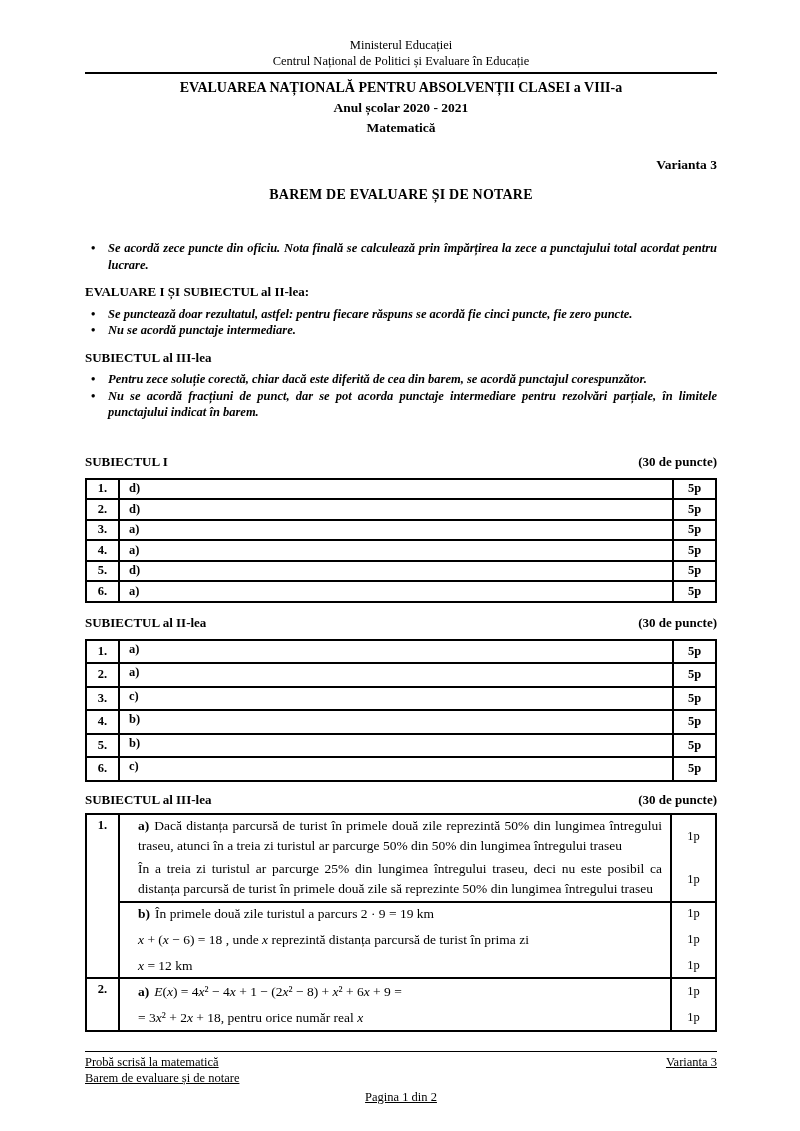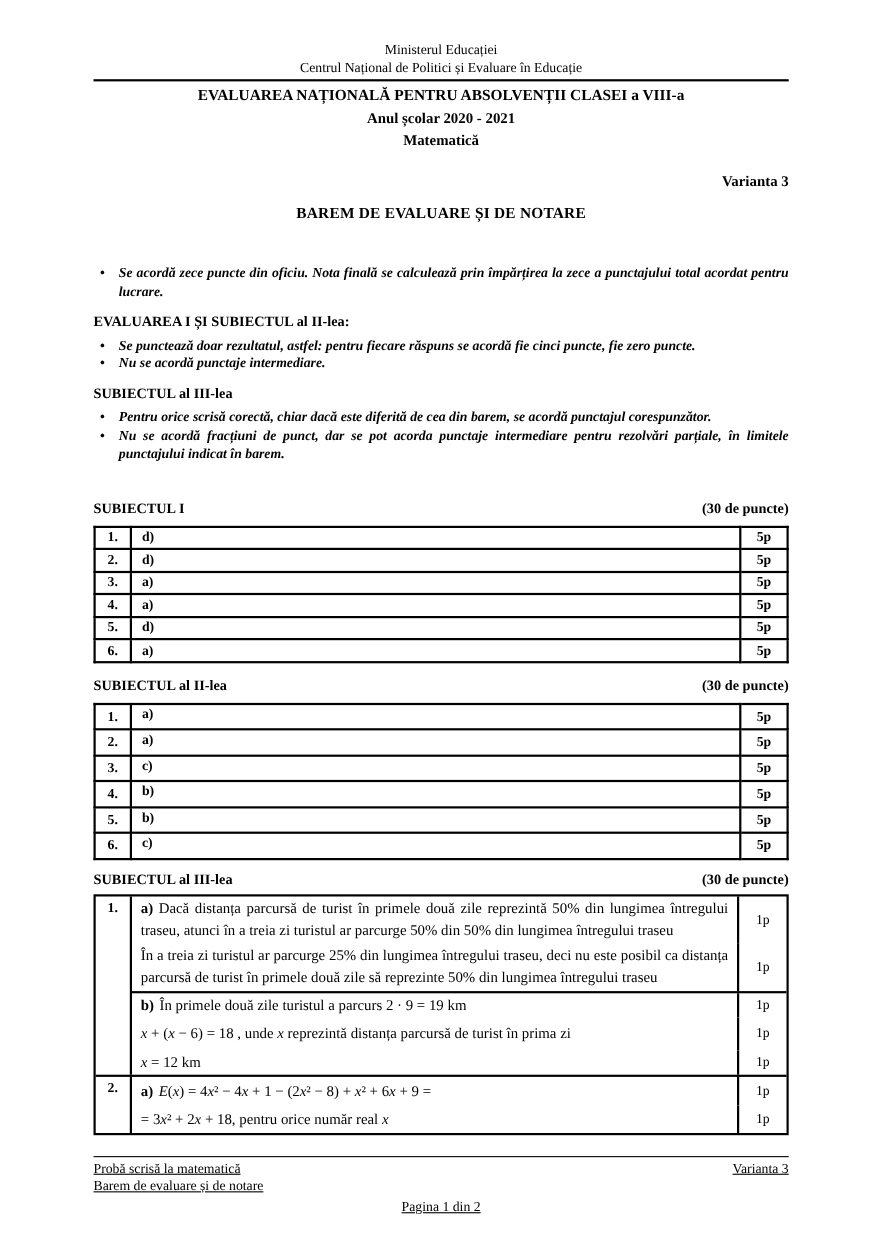--- a/index.html
+++ b/index.html
@@ -46,21 +46,21 @@
   table.t2 td.ans { vertical-align: top; padding-top: 1px; line-height: 14px; }
 
   
   .t3 { border: 2px solid #000; margin-top: 5px; font-size: 13.5px; }
   .t3 .q { display: flex; }
   .t3 .q + .q { border-top: 2px solid #000; }
   .t3 .qnum { width: 33px; flex: none; border-right: 2px solid #000; text-align: center; font-weight: bold; padding-top: 3px; font-size: 12.5px; }
   .t3 .qbody { flex: 1; display: flex; flex-direction: column; }
   .t3 .sec + .sec { border-top: 2px solid #000; }
   .t3 .line { display: flex; }
-  .t3 .ltext { flex: 1; padding: 1px 8px 1px 8px; line-height: 20.5px; }
+  .t3 .ltext { flex: 1; padding: 1px 8px 1px 18px; line-height: 20.5px; }
   .t3 .jt { text-align: justify; }
   .t3 .lpts { width: 45px; flex: none; border-left: 2px solid #000; display: flex; align-items: center; justify-content: center; font-weight: normal; font-size: 12.5px; }
   .t3 .lbl { margin-right: 5px; }
   .t3 .tall .ltext { padding-top: 5px; padding-bottom: 4px; }
   .t3 .mrow .ltext { padding-top: 3px; padding-bottom: 2px; }
   .it { font-style: italic; }
 
   
   .foot-rule { border-bottom: 1.5px solid #000; margin-top: 19px; }
   .footer { font-size: 12.5px; line-height: 16px; margin-top: 2px; text-decoration: underline; }
@@ -80,34 +80,34 @@
   <div class="subject-name">Matematică</div>
   <div class="variant-row">Varianta 3</div>
   <div class="barem-title">BAREM DE EVALUARE ȘI DE NOTARE</div>
 
   <div class="instr">
     <div class="bullet-row">
       <span class="bullet">•</span>
       <span class="btext">Se acordă zece puncte din oficiu. Nota finală se calculează prin împărțirea la zece a punctajului total acordat pentru lucrare.</span>
     </div>
 
-    <div class="sec-heading mt10">EVALUAREA I ȘI SUBIECTUL al II-lea:</div>
+    <div class="sec-heading mt10">EVALUARE I ȘI SUBIECTUL al II-lea:</div>
     <div class="bullet-row">
       <span class="bullet">•</span>
       <span class="btext">Se punctează doar rezultatul, astfel: pentru fiecare răspuns se acordă fie cinci puncte, fie zero puncte.</span>
     </div>
     <div class="bullet-row">
       <span class="bullet">•</span>
       <span class="btext">Nu se acordă punctaje intermediare.</span>
     </div>
 
     <div class="sec-heading mt10">SUBIECTUL al III-lea</div>
     <div class="bullet-row">
       <span class="bullet">•</span>
-      <span class="btext">Pentru orice scrisă corectă, chiar dacă este diferită de cea din barem, se acordă punctajul corespunzător.</span>
+      <span class="btext">Pentru zece soluție corectă, chiar dacă este diferită de cea din barem, se acordă punctajul corespunzător.</span>
     </div>
     <div class="bullet-row">
       <span class="bullet">•</span>
       <span class="btext">Nu se acordă fracțiuni de punct, dar se pot acorda punctaje intermediare pentru rezolvări parțiale, în limitele punctajului indicat în barem.</span>
     </div>
   </div>
 
   <div class="sec-row sr1">
     <span>SUBIECTUL I</span>
     <span>(30 de puncte)</span>

